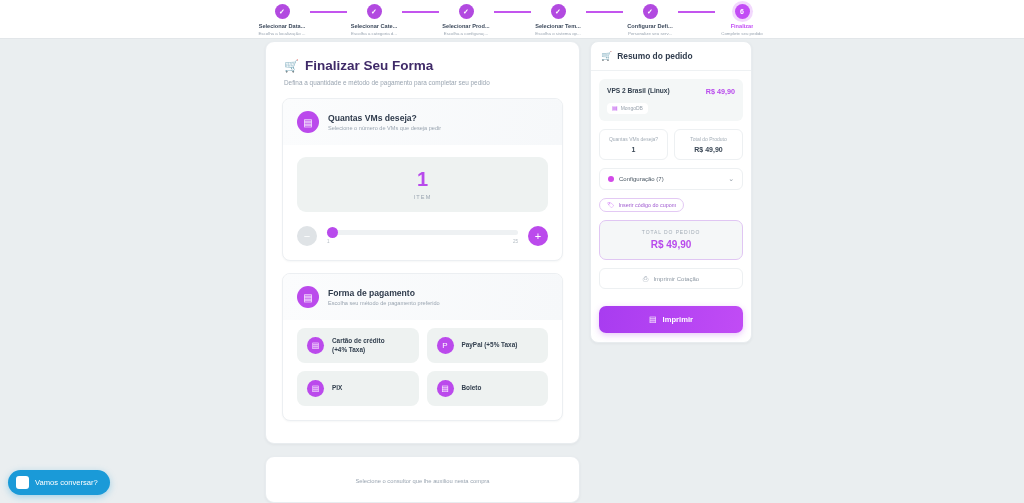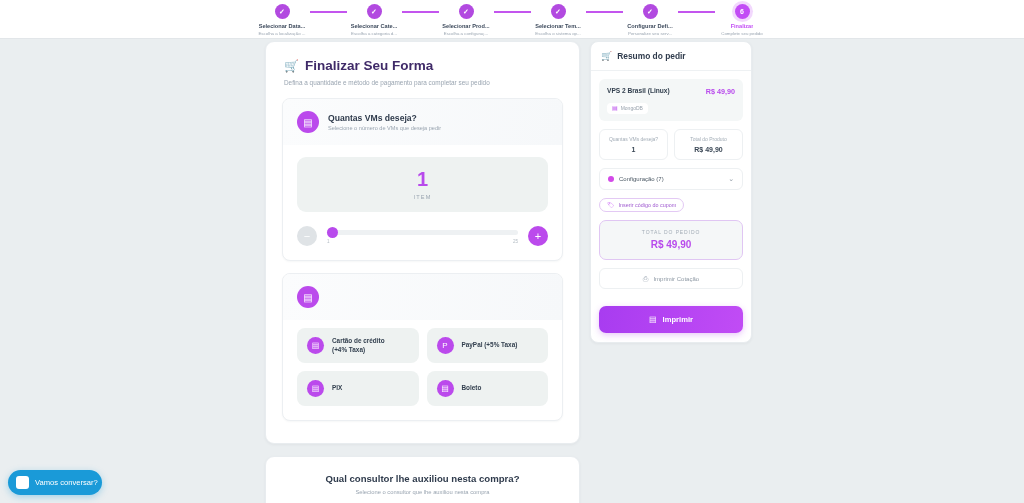--- a/index.html
+++ b/index.html
@@ -214,21 +214,21 @@
     display: flex; align-items: center; justify-content: center; gap: 6px;
     box-shadow: 0 2px 6px rgba(180,74,236,0.3);
   }
   .continue-icon { color: #fff; font-size: 8px; line-height: 1; }
   .continue-label { color: #fff; font-size: 7.6px; font-weight: bold; }
 
   
   .chat-widget {
     position: absolute; left: 8px; bottom: 8px;
     background: #1a9ad8; border-radius: 16px;
-    padding: 6px 4px 6px 8px;
+    padding: 6px 12px 6px 8px;
     display: flex; align-items: center; gap: 6px; cursor: pointer;
     box-shadow: 0 2px 7px rgba(26,154,216,0.35);
   }
   .chat-bubble-icon {
     width: 13px; height: 13px; border-radius: 3px; background: #ffffff; flex: 0 0 auto;
   }
   .chat-label { color: #ffffff; font-size: 7.6px; }
 </style>
 </head>
 <body>
@@ -313,20 +313,24 @@
                 </div>
               </div>
               <button class="round-btn plus">+</button>
             </div>
           </div>
         </div>
 
         <div class="section-card">
           <div class="section-head">
             <span class="sec-icon">▤</span>
+            <div>
+              <div class="sec-title">Forma de pagamento</div>
+              <div class="sec-sub">Escolha seu método de pagamento preferido</div>
+            </div>
           </div>
           <div class="pay-body">
             <div class="pay-grid" id="pay-grid">
                 <div class="pay-opt">
                   <span class="pay-icon">▤</span>
                   <span class="pay-label">Cartão de crédito<br>(+4% Taxa)</span>
                 </div>
                 <div class="pay-opt">
                   <span class="pay-icon">P</span>
                   <span class="pay-label">PayPal (+5% Taxa)</span>
@@ -339,29 +343,28 @@
                   <span class="pay-icon">▤</span>
                   <span class="pay-label">Boleto</span>
                 </div>
               </div>
           </div>
         </div>
 
       </div>
 
       <div class="consult-card">
-        <div class="consult-title">Qual consultor lhe auxiliou nesta compra?</div>
         <div class="consult-sub">Selecione o consultor que lhe auxiliou nesta compra</div>
       </div>
     </div>
 
     <div class="summary">
       <div class="summary-head">
         <span class="summary-head-icon">🛒</span>
-        <span class="summary-title">Resumo do pedir</span>
+        <span class="summary-title">Resumo do pedido</span>
       </div>
       <div class="summary-body">
 
         <div class="product-box">
           <div class="product-row">
             <span class="product-name">VPS 2 Brasil (Linux)</span>
             <span class="product-price">R$ 49,90</span>
           </div>
           <div class="os-badge">
             <span class="os-badge-icon">▤</span>

